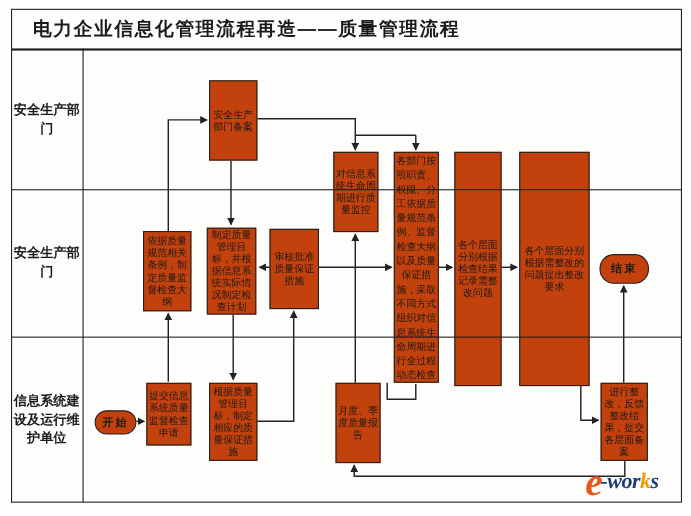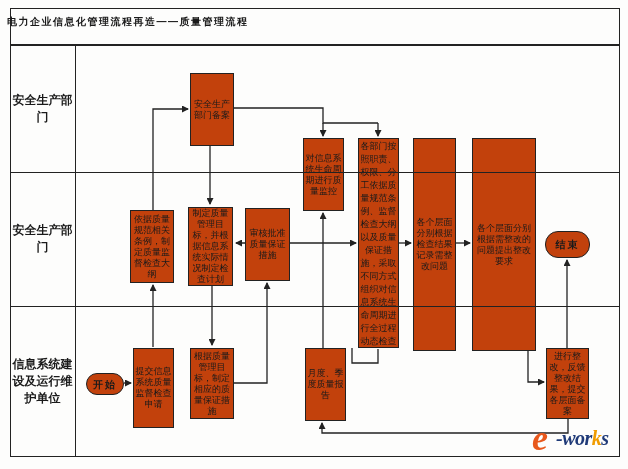--- a/index.html
+++ b/index.html
@@ -10,22 +10,22 @@
     font-family: "Liberation Sans", sans-serif;
     overflow: hidden;
   }
   .outer-frame {
     position: absolute; left: 10px; top: 8px; width: 610px; height: 449px;
     border: 1.6px solid #222; z-index: 3; pointer-events: none;
   }
   .hline { position: absolute; left: 10px; width: 610px; height: 1.5px; background: #222; z-index: 4; pointer-events: none; }
   .vline { position: absolute; left: 74.5px; top: 44px; width: 1.5px; height: 413px; background: #222; z-index: 4; pointer-events: none; }
   .diagram-title {
-    position: absolute; left: 7px; top: 15px; z-index: 2;
-    font-size: 10px; font-weight: bold; letter-spacing: 1.5px;
+    position: absolute; left: 30px; top: 15px; z-index: 2;
+    font-size: 17px; font-weight: bold; letter-spacing: 1.5px;
   }
   .lane-label {
     position: absolute; left: 11px; width: 63px; z-index: 2;
     display: flex; align-items: center; justify-content: center;
     text-align: center; font-size: 12px; font-weight: bold;
     line-height: 17px; word-break: break-all;
   }
   #lane-1 { top: 45px;  height: 127px; }
   #lane-2 { top: 172px; height: 134px; }
   #lane-3 { top: 306px; height: 151px; }
@@ -116,33 +116,33 @@
   <div class="box" style="left:472px;top:138px;width:64px;height:213px">
     <span>各个层面分别根据需整改的问题提出整改要求</span>
   </div>
   <div class="box stadium" style="left:545px;top:231px;width:45px;height:27px">
     <span>结束</span>
   </div>
 
   <div class="box stadium" style="left:86px;top:373px;width:38px;height:22px">
     <span>开始</span>
   </div>
-  <div class="box" style="left:133px;top:348px;width:41px;height:80px">
+  <div class="box" style="left:133px;top:348px;width:41px;height:57px">
     <span>提交信息系统质量监督检查申请</span>
   </div>
   <div class="box" style="left:190px;top:348px;width:44px;height:71px">
     <span>根据质量管理目标，制定相应的质量保证措施</span>
   </div>
   <div class="box" style="left:305px;top:348px;width:41px;height:73px">
     <span>月度、季度质量报告</span>
   </div>
   <div class="box" style="left:546px;top:348px;width:43px;height:71px">
     <span>进行整改，反馈整改结果，提交各层面备案</span>
   </div>
 
   <div class="watermark">
     <span class="wm-e" id="wm-e" style="color: rgb(232, 88, 28);">e</span>
-      <span class="wm-part" id="wm-word" style="color: rgb(31, 58, 120); margin-left: 10px;">-wor</span>
+      <span class="wm-part" id="wm-word" style="color: rgb(31, 58, 120);">-wor</span>
       <span class="wm-part" id="wm-k" style="color: rgb(240, 156, 0);">k</span>
       <span class="wm-part" id="wm-s" style="color: rgb(31, 58, 120);">s</span>
   </div>
 
 </div>
 
 </body></html>

